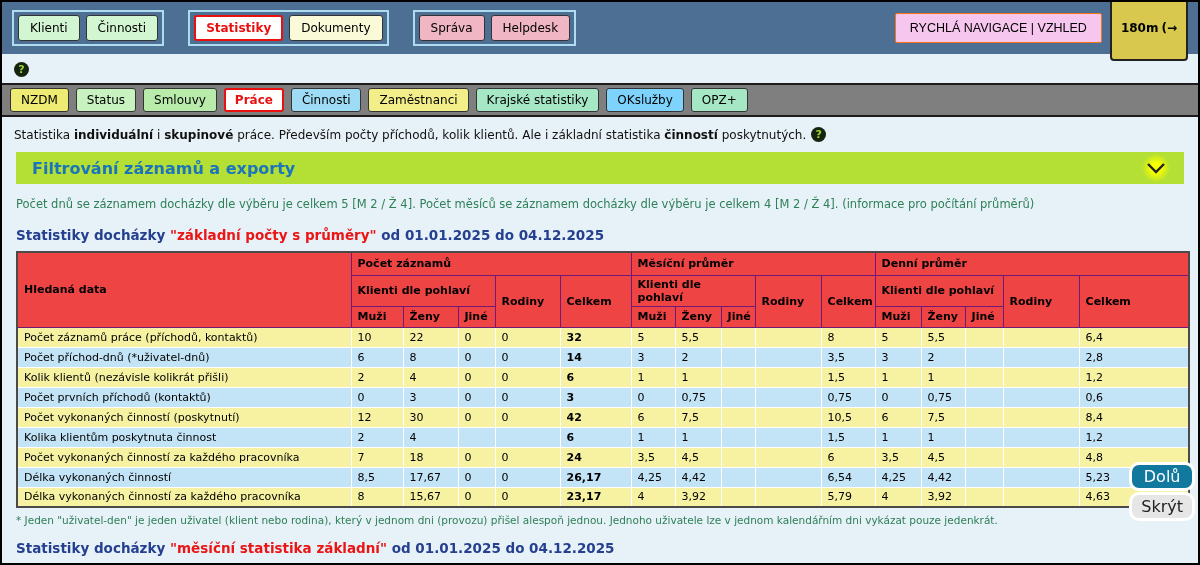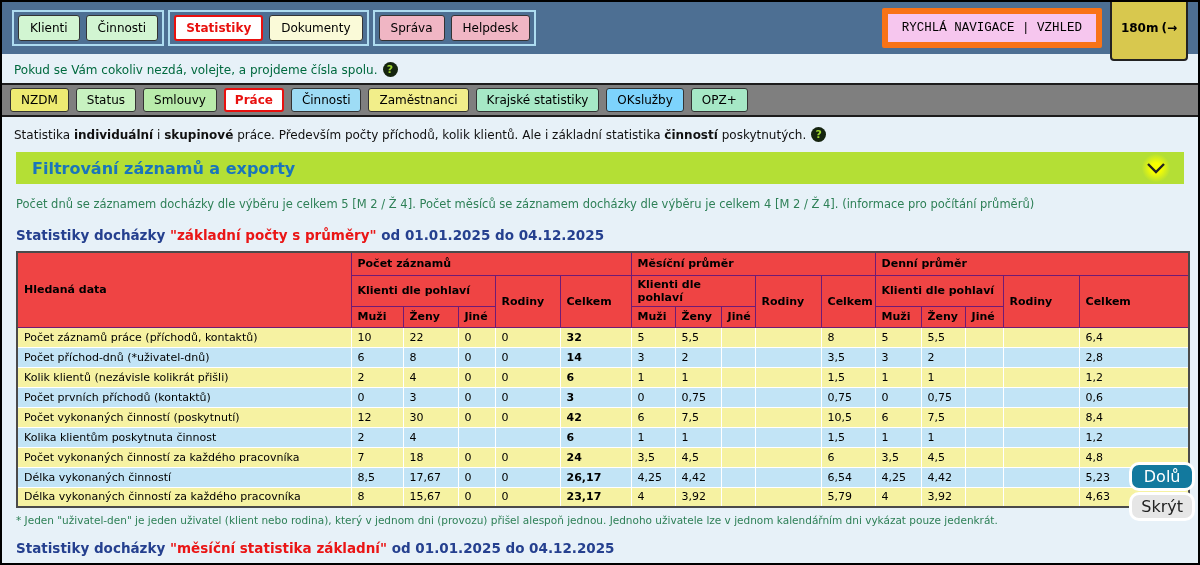--- a/index.html
+++ b/index.html
@@ -8,28 +8,28 @@
     background:#e7f1f8;
     border:2px solid #000;
     overflow:hidden;
     position:relative;
     font-family:"DejaVu Sans","Liberation Sans",sans-serif;
     color:#111;
   }
   
   .topnav { height:52px; background:#4d6f93; display:flex; align-items:center; padding:0 10px; }
   .nav-groups { display:flex; }
-  .group { border:2px solid #aedcf0; padding:3px 4px; display:flex; gap:6px; margin-right:4px; background:transparent; }
+  .group { border:2px solid #aedcf0; padding:3px 4px; display:flex; gap:6px; margin-right:24px; background:transparent; }
   .btn {
     font-family:inherit; font-size:12px; padding:5px 11px; border:1px solid #333;
     border-radius:3px; background:#ddd; color:#000; cursor:pointer; white-space:nowrap;
   }
   .btn.active { background:#fff; color:#e8110f; font-weight:bold; border:2px solid #e8110f; padding:4px 10px; }
   .spacer { flex:1; }
-  .quicknav { background:#f6c6ee; border:6px solid #f97316; border-radius:2px; font-size:12.5px; padding:7px 14px; font-family:Liberation Mono, monospace; cursor:pointer; }
+  .quicknav { background:#f6c6ee; border:1px solid #f97316; border-radius:2px; font-size:12.5px; padding:7px 14px; font-family:Liberation Sans, sans-serif; cursor:pointer; }
   .session { background:#d8c84e; border:2px solid #222; border-radius:4px; font-size:12px; font-weight:600; padding:24px 9px; margin-left:8px; font-family:inherit; cursor:pointer; display:flex; align-items:center; gap:3px; }
   
   .infobar { color:#00693e; font-size:12px; padding:8px 12px 6px; display:flex; align-items:center; gap:5px; }
   .infobar a { color:#00693e; text-decoration:none; cursor:pointer; }
   .help-icon { display:inline-flex; width:15px; height:15px; border-radius:50%; background:#15240f; color:#9ed62f; font-size:11px; font-weight:bold; align-items:center; justify-content:center; cursor:pointer; flex:none; }
   
   .subnav { background:#7f7f7f; border-top:2px solid #1c1c1c; border-bottom:2px solid #1c1c1c; display:flex; gap:7px; padding:8px 8px; align-items:center; height:34px; }
   .subnav .btn { padding:4px 10px; }
   .subnav .btn.active { padding:3px 9px; }
   
@@ -82,21 +82,20 @@
     </div>
   <div class="spacer"></div>
   <button class="quicknav">RYCHLÁ NAVIGACE | VZHLED</button>
   <button class="session">
     <span>180m</span>
     <span>(→</span>
   </button>
 </div>
 
 <div class="infobar">
-  <span>Pokud se Vám cokoliv nezdá, volejte, a projdeme čísla spolu.</span>
   <span class="help-icon">?</span>
 </div>
 
 <div class="subnav">
     <button class="btn" style="background: rgb(238, 235, 114);">NZDM</button>
     <button class="btn" style="background: rgb(200, 242, 192);">Status</button>
     <button class="btn" style="background: rgb(185, 236, 171);">Smlouvy</button>
     <button class="btn active">Práce</button>
     <button class="btn" style="background: rgb(158, 220, 245);">Činnosti</button>
     <button class="btn" style="background: rgb(242, 238, 138);">Zaměstnanci</button>

